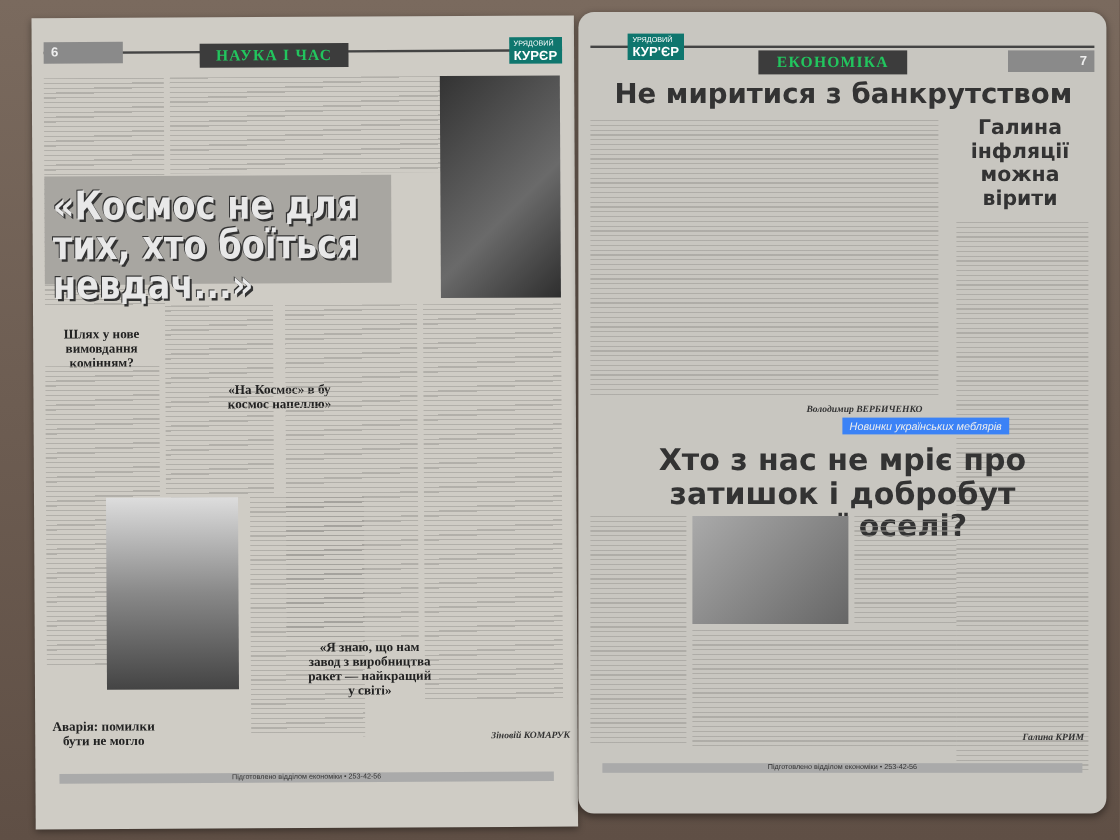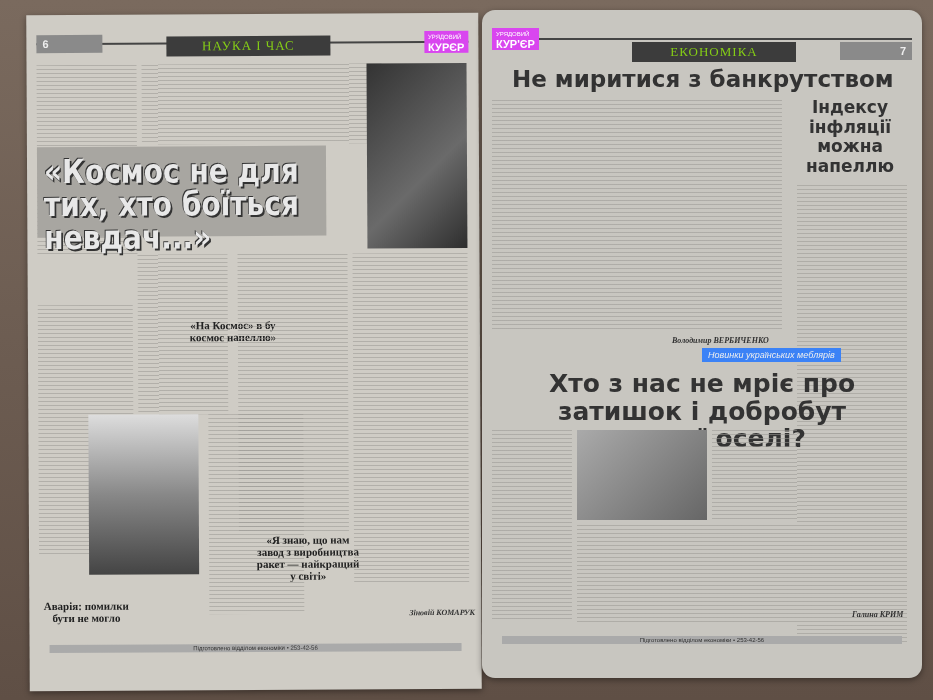--- a/index.html
+++ b/index.html
@@ -4,22 +4,22 @@
 <style>
   html,body{margin:0;padding:0;}
   body{width:933px;height:700px;overflow:hidden;background:#6b5a4e;font-family:"Liberation Sans",sans-serif;position:relative;}
   .floor{position:absolute;inset:0;background:linear-gradient(180deg,#7a6a5e 0%,#5f4f45 100%);}
   .page{position:absolute;background:#cfccc5;box-shadow:0 2px 6px rgba(0,0,0,.4);overflow:hidden;}
   .left{left:28px;top:14px;width:452px;height:676px;transform:rotate(-0.3deg);}
   .right{left:482px;top:10px;width:440px;height:668px;background:#c8c6c0;border-radius:13px;}
   .hdr{position:absolute;height:22px;left:10px;right:10px;top:18px;}
   .hdr .rule{position:absolute;left:0;right:0;top:10px;height:2px;background:#444;}
   .pnum{position:absolute;top:2px;width:60px;height:18px;background:#8a8a8a;color:#eee;font-size:11px;font-weight:bold;line-height:18px;padding-left:6px;}
-  .section{position:absolute;top:4px;height:20px;background:#3c3c3c;color:#84cc16;font-family:"Liberation Serif",serif;font-size:13px;letter-spacing:1px;text-align:center;line-height:20px;width:164px;}
-  .logo{position:absolute;top:0;background:#d946ef;color:#fff;font-size:11px;font-weight:bold;padding:1px 4px;line-height:10px;}
+  .section{position:absolute;top:4px;height:20px;background:#3c3c3c;color:#22c55e;font-family:"Liberation Serif",serif;font-size:13px;letter-spacing:1px;text-align:center;line-height:20px;width:124px;font-weight:bold;}
+  .logo{position:absolute;top:0;background:#0f766e;color:#fff;font-size:11px;font-weight:bold;padding:1px 4px;line-height:10px;margin-left:31px;}
   .logo small{display:block;font-size:6px;font-weight:normal;}
   .col{position:absolute;background:repeating-linear-gradient(180deg,#9a9893 0px,#9a9893 1px,transparent 1px,transparent 4px);opacity:.55;}
   .headline{position:absolute;font-weight:bold;color:#2a2a2a;line-height:1;}
   .kosmos{left:10px;top:132px;width:340px;height:90px;background:#a8a6a1;font-size:33px;font-family:"DejaVu Sans",sans-serif;color:#e8e8e8;text-shadow:2px 2px 0 #333,-1px -1px 0 #333;padding:8px;box-sizing:border-box;transform:scaleX(.85);transform-origin:left;}
   .photo{position:absolute;background:linear-gradient(135deg,#333,#6a6a6a 60%,#2e2e2e);}
   .sub{position:absolute;font-family:"Liberation Serif",serif;font-weight:bold;font-size:11px;text-align:center;color:#222;}
   .econ-title{position:absolute;left:30px;top:56px;font-size:23px;font-weight:bold;color:#333;font-family:"DejaVu Sans",sans-serif;text-align:right;}
   .furn-title{position:absolute;left:20px;top:360px;width:400px;font-size:25px;font-weight:bold;color:#333;text-align:center;line-height:1.1;font-family:"DejaVu Sans",sans-serif;}
   .tag{position:absolute;left:220px;top:338px;background:#3b82f6;color:#eee;font-size:9px;padding:2px 6px;font-style:italic;}
   .infl{position:absolute;left:318px;top:88px;width:100px;text-align:center;font-size:17px;font-weight:bold;color:#333;font-family:"DejaVu Sans",sans-serif;line-height:1.15;}
@@ -35,20 +35,21 @@
   <div class="hdr">
     <div class="rule"></div>
     <div class="pnum" style="left:0">6</div>
     <div class="section" style="left:130px">НАУКА І ЧАС</div>
     <div class="logo" style="right:0"><small>УРЯДОВИЙ</small><span>КУРЄР</span></div>
   </div>
   <div class="col" style="left:10px;top:50px;width:100px;height:190px"></div>
   <div class="col" style="left:115px;top:50px;width:240px;height:80px"></div>
   <div class="photo" style="left:340px;top:50px;width:100px;height:185px"></div>
   <div class="headline kosmos">«Космос не для тих, хто боїться невдач...»</div>
+  <div class="sub" style="left:12px;top:258px;width:90px">Шлях у нове вимовдання комінням?</div>
   <div class="col" style="left:10px;top:290px;width:95px;height:250px"></div>
   <div class="col" style="left:110px;top:240px;width:90px;height:160px"></div>
   <div class="sub" style="left:155px;top:305px;width:100px">«На Космос» в бу космос напеллю»</div>
   <div class="col" style="left:210px;top:240px;width:110px;height:280px"></div>
   <div class="col" style="left:325px;top:240px;width:115px;height:330px"></div>
   <div class="photo" style="left:60px;top:400px;width:110px;height:160px;background:linear-gradient(180deg,#ddd,#888 50%,#444)"></div>
   <div class="col" style="left:180px;top:400px;width:95px;height:200px"></div>
   <div class="sub" style="left:224px;top:520px;width:110px">«Я знаю, що нам завод з виробництва ракет — найкращий у світі»</div>
   <div class="sub" style="left:12px;top:585px;width:90px">Аварія: помилки бути не могло</div>
   <div class="sig" style="left:380px;top:595px">Зіновій КОМАРУК</div>
@@ -57,21 +58,21 @@
 
 <div class="page right">
   <div class="hdr">
     <div class="rule"></div>
     <div class="logo" style="left:0"><small>УРЯДОВИЙ</small><span>КУР'ЄР</span></div>
     <div class="section" style="left:140px;top:14px">ЕКОНОМІКА</div>
     <div class="pnum" style="right:0;top:14px;text-align:right;padding-right:6px">7</div>
   </div>
   <div class="econ-title">Не миритися з банкрутством</div>
   <div class="col" style="left:10px;top:90px;width:290px;height:230px"></div>
-  <div class="infl">Індексу інфляції можна напеллю</div>
+  <div class="infl">Галина інфляції можна вірити</div>
   <div class="col" style="left:315px;top:175px;width:110px;height:460px"></div>
   <div class="sig" style="left:190px;top:326px">Володимир ВЕРБИЧЕНКО</div>
   <div class="tag">Новинки українських меблярів</div>
   <div class="furn-title">Хто з нас не мріє про затишок і добробут власної оселі?</div>
   <div class="col" style="left:10px;top:420px;width:80px;height:190px"></div>
   <div class="photo" style="left:95px;top:420px;width:130px;height:90px;background:linear-gradient(135deg,#aaa,#666)"></div>
   <div class="col" style="left:95px;top:515px;width:220px;height:100px"></div>
   <div class="col" style="left:230px;top:420px;width:85px;height:90px"></div>
   <div class="sig" style="left:370px;top:600px">Галина КРИМ</div>
   <div class="footer" style="top:626px">Підготовлено відділом економіки • 253-42-56</div>

